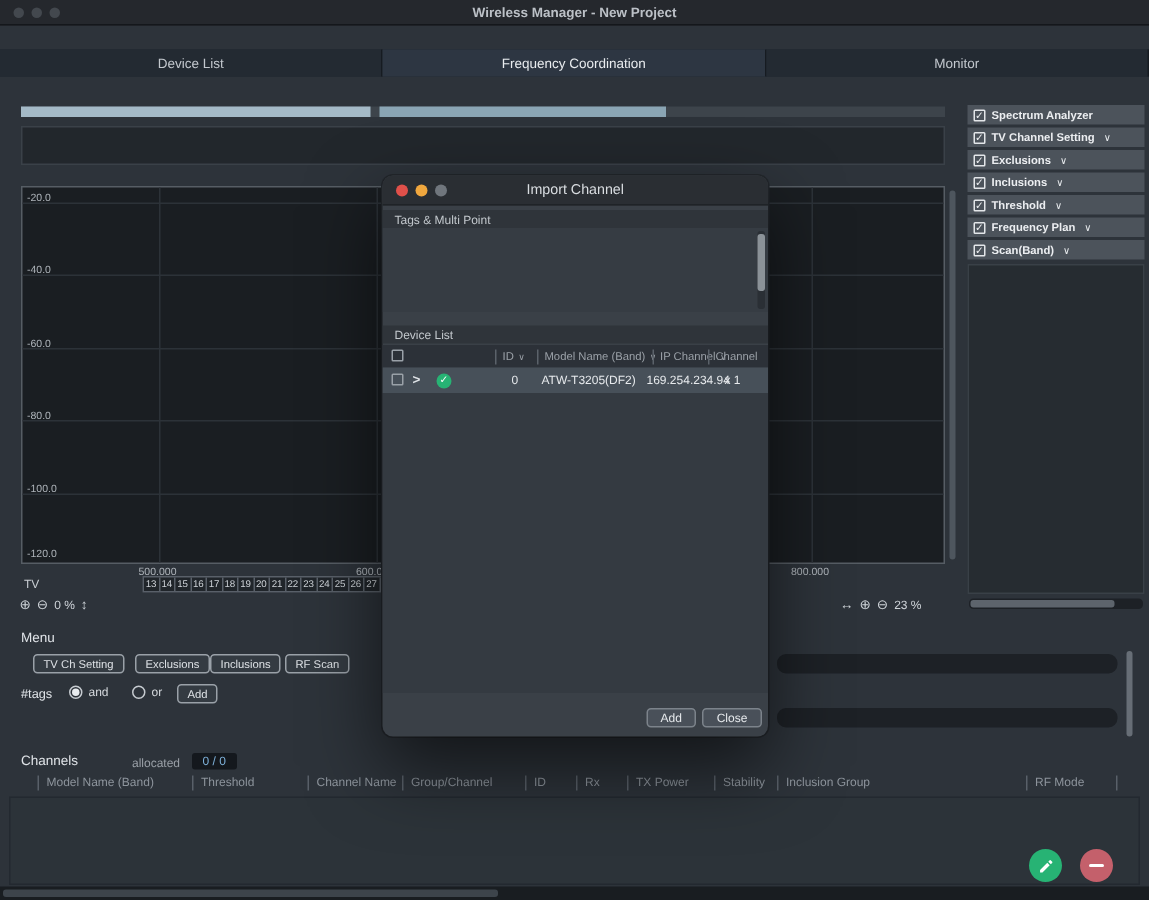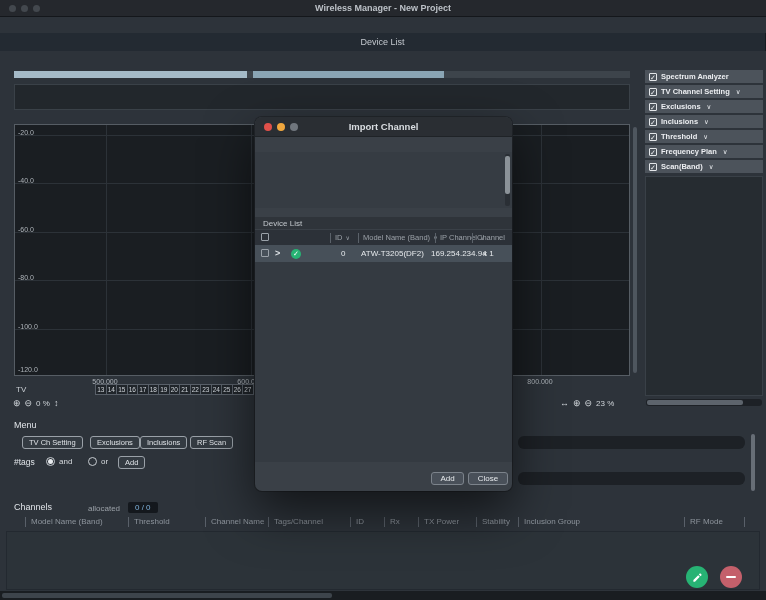--- a/index.html
+++ b/index.html
@@ -73,21 +73,21 @@
   .side-check{width:8px;height:8px;border:1px solid #e3e6e9;border-radius:1px;font-size:7px;line-height:7px;color:#eef0f2;text-align:center}
   .side-label{font-size:7.5px;font-weight:bold;color:#eceef1;white-space:nowrap}
   .side-chev{font-size:6.5px;color:#e8ebee;margin-left:2px}
   .side-panel{position:absolute;left:645px;top:176px;width:118px;height:220px;background:#262c31;border:1px solid #394047}
   .side-hscroll{position:absolute;left:646px;top:399px;width:116px;height:7px;background:#1d2126;border-radius:3px}
   .side-hthumb{position:absolute;left:1px;top:1px;width:96px;height:5px;background:#5d646c;border-radius:2px}
 
   
   .dialog{position:absolute;left:255px;top:117px;width:257px;height:374px;background:#3a4047;border-radius:7px;box-shadow:0 20px 50px rgba(0,0,0,.6),0 0 0 1px #23272c;overflow:hidden}
   .dlg-titlebar{height:20px;background:#2a2e33;border-bottom:1px solid #1f2327;display:flex;align-items:center;justify-content:center;position:relative}
-  .dlg-title{font-size:9.5px;font-weight:bold;color:#d9dde1}
+  .dlg-title{font-size:9.5px;font-weight:normal;color:#d9dde1}
   .dlg-lights{position:absolute;left:9px;top:6px;display:flex;gap:5px}
   .dlg-light{width:8px;height:8px;border-radius:50%}
   .dlg-light.red{background:var(--traffic-red,#e0504a)}
   .dlg-light.yellow{background:var(--traffic-yellow,#f0a73e)}
   .dlg-light.grey{background:var(--traffic-grey,#70767d)}
   .dlg-section{position:absolute;left:0;width:257px;height:12px;background:#2f343a;display:flex;align-items:center;padding-left:8px;font-size:8px;color:#c3c8cd}
   .dlg-tags-list{position:absolute;left:0;top:35px;width:257px;height:56px;background:#363c43}
   .dlg-scroll-track{position:absolute;right:2px;top:2px;width:5px;height:52px;background:#2a2f35;border-radius:2px}
   .dlg-scroll-thumb{position:absolute;left:0;top:2px;width:5px;height:38px;background:#8b9298;border-radius:2px}
   .dlg-table{position:absolute;left:0;top:113px;width:257px;height:232px;background:#343a41}
@@ -111,20 +111,22 @@
       <span class="light"></span>
       <span class="light"></span>
       <span class="light"></span>
     </div>
     <div class="titlebar-title">Wireless Manager - New Project</div>
   </div>
 
 
   <div class="tabbar">
     <div class="tab">Device List</div>
+    <div class="tab active">Frequency Coordination</div>
+    <div class="tab">Monitor</div>
   </div>
 
   <div class="range-track">
     <div class="range-seg1"></div>
     <div class="range-seg2"></div>
   </div>
   <div class="overview"></div>
 
   <div class="chart">
     <div class="hline" style="top:10px"></div>
@@ -211,21 +213,21 @@
   </div>
   <div class="chip" style="left:118px;top:456px">Add</div>
 
   <span class="section-title" style="left:14px;top:502px">Channels</span>
   <span class="alloc-label">allocated</span>
   <span class="alloc-badge">0 / 0</span>
 
   <span class="col-head" style="left:25px">Model Name (Band)</span>
   <span class="col-head" style="left:128px">Threshold</span>
   <span class="col-head" style="left:205px">Channel Name</span>
-  <span class="col-head" style="left:268px">Tags/Channel</span>
+  <span class="col-head" style="left:268px">Group/Channel</span>
   <span class="col-head" style="left:350px">ID</span>
   <span class="col-head" style="left:384px">Rx</span>
   <span class="col-head" style="left:418px">TX Power</span>
   <span class="col-head" style="left:476px">Stability</span>
   <span class="col-head" style="left:518px">Inclusion Group</span>
   <span class="col-head" style="left:684px">RF Mode</span>
   <div class="col-sep-end"></div>
 
   <div class="channels-body"></div>
   <div class="fab green">
@@ -283,20 +285,21 @@
   <div class="dialog">
     <div class="dlg-titlebar">
       <div class="dlg-lights">
         <span class="dlg-light red"></span>
         <span class="dlg-light yellow"></span>
         <span class="dlg-light grey"></span>
       </div>
       <span class="dlg-title">Import Channel</span>
     </div>
 
+    <div class="dlg-section" style="top:23px">Tags &amp; Multi Point</div>
     <div class="dlg-tags-list">
       <div class="dlg-scroll-track">
         <div class="dlg-scroll-thumb"></div>
       </div>
     </div>
 
     <div class="dlg-section" style="top:100px">Device List</div>
 
     <div class="dlg-table">
       <div class="dlg-thead">

